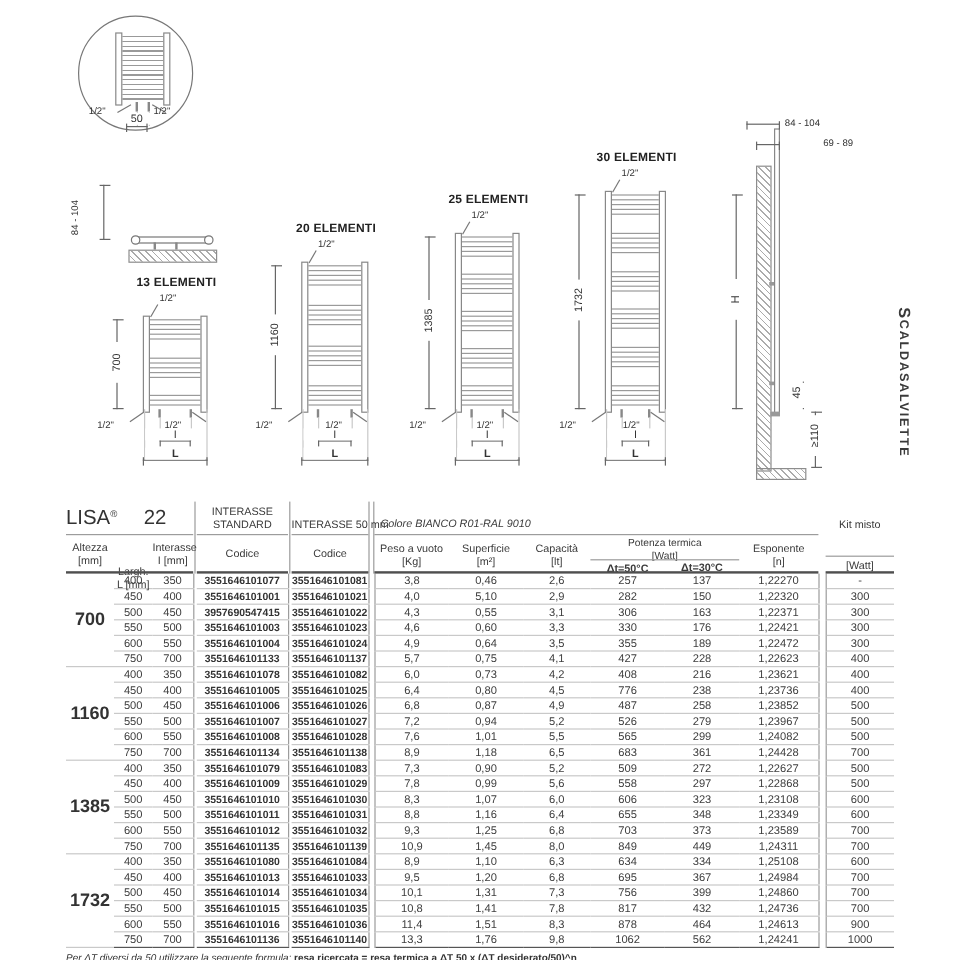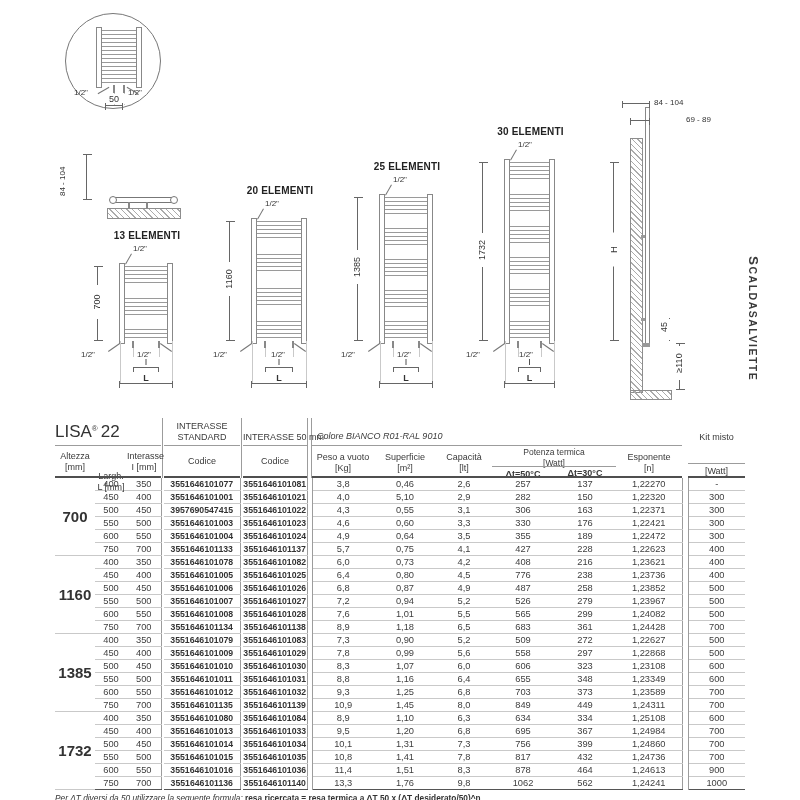--- a/index.html
+++ b/index.html
@@ -32,21 +32,21 @@
   .sideword .small{font-size:10.5px;}
   
   #twrap{left:55px;top:418px;width:690px;}
   #thead{position:relative;height:60px;}
   #thead .seg{position:absolute;background:#9c9c9c;height:1px;}
   #thead .hbot{position:absolute;background:#4f4f4f;height:2px;top:58px;}
   #thead .vsep{position:absolute;top:0;height:60px;width:0;border-left:1px solid #9c9c9c;}
   #thead .h2{position:absolute;font-size:9px;line-height:10.5px;text-align:center;color:#3a3a3a;}
   #thead .h2 span{display:block;}
   .tt1,.tt2{font-size:17px;color:#333;}
-  .tt2{margin-left:3px;}
+  .tt2{margin-left:22px;}
   .treg{font-size:8px;}
   #dtable{border-collapse:collapse;table-layout:fixed;width:690px;}
   #dtable td{height:12px;padding:0;font-size:9.3px;text-align:center;color:#3e3e3e;
              border-bottom:1px solid #c9c9c9;vertical-align:middle;}
   #dtable td.sp{border-bottom:none;}
   #dtable td.s1{border-left:1px solid #9c9c9c;}
   #dtable td.s3{border-left:1px solid #9c9c9c;border-right:1px solid #9c9c9c;}
   #dtable td.code{font-weight:bold;font-size:8.7px;color:#333;}
   #dtable td.alt{font-size:15px;font-weight:bold;color:#333;}
   #dtable tr.gstart td:not(.sp){border-top:1.6px solid #555;}

